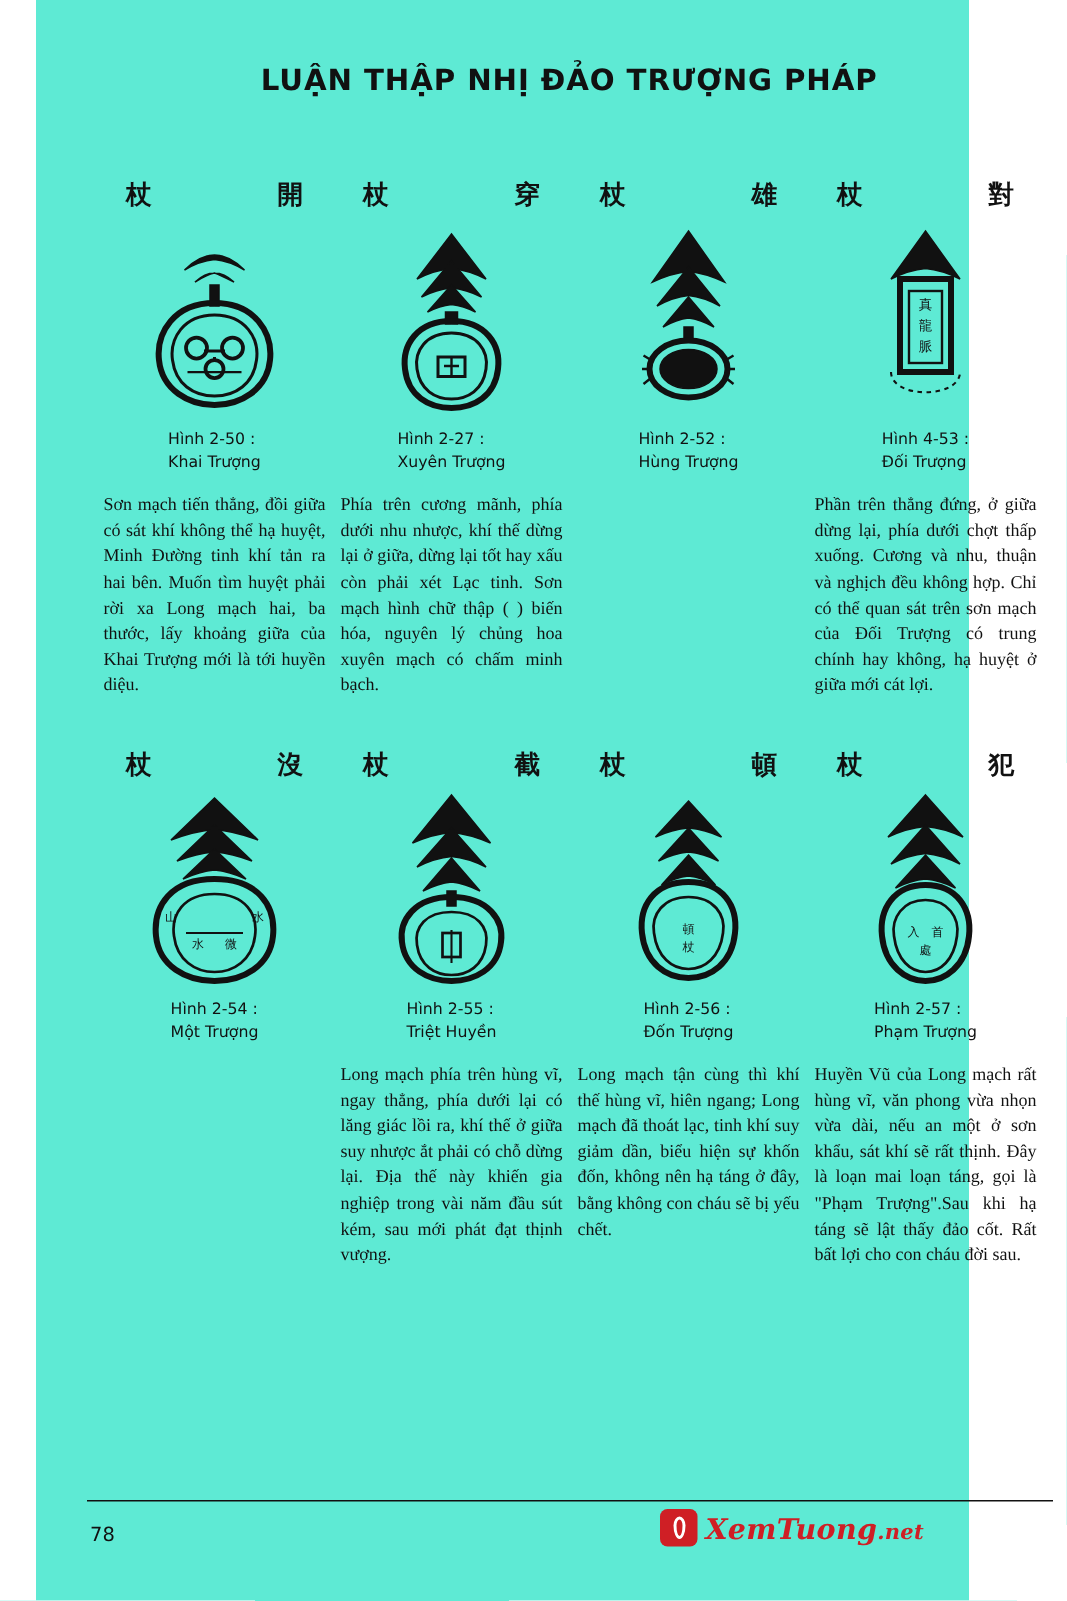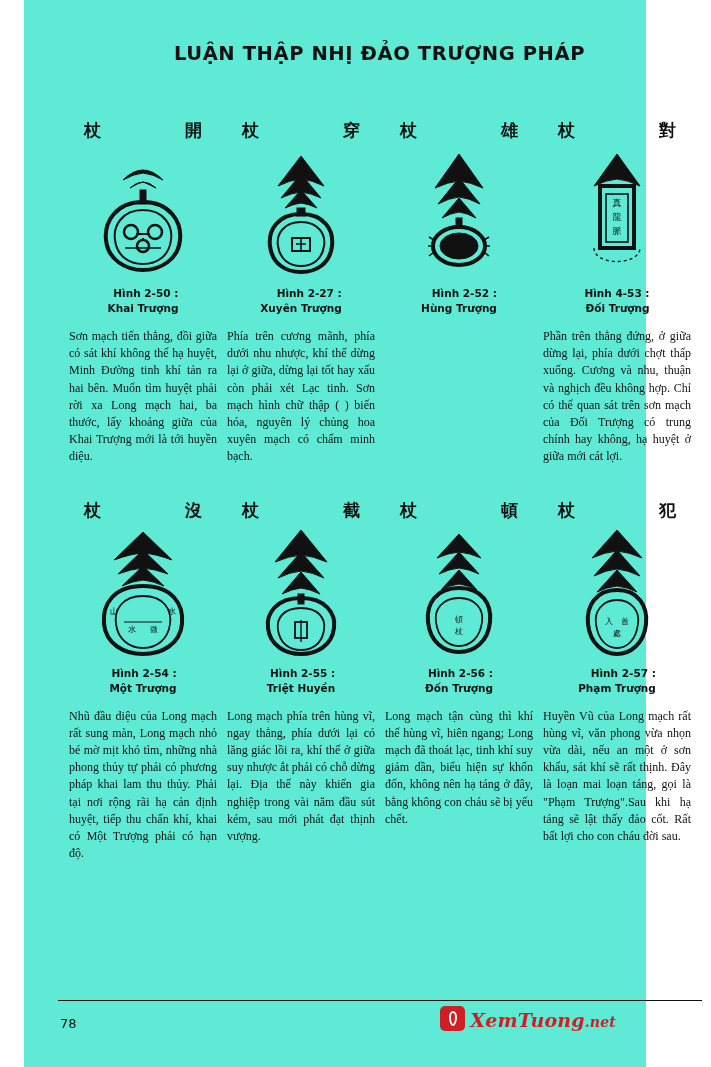--- a/index.html
+++ b/index.html
@@ -90,24 +90,24 @@
   .art {
     position: absolute;
     top: 24px;
     left: 0;
     width: 150px;
     height: 136px;
   }
 
   .caption {
     margin-top: 6px;
-    text-align: right;
+    text-align: left;
     font-family: "DejaVu Sans", sans-serif;
     font-size: 10.5px;
-    font-weight: bold;
+    font-weight: normal;
     line-height: 15px;
     color: #111;
   }
 
   .body-text {
     margin-top: 12px;
     width: 148px;
     font-family: "Liberation Serif", serif;
     font-size: 12px;
     line-height: 17.2px;
@@ -309,21 +309,20 @@
                 <text x="86" y="108">微</text>
               </g>
               <path d="M56 98 L94 98" stroke-width="1.2"></path>
             </g>
           </svg>
         </div>
         <div class="caption">
           <div>Hình 2-54 :</div>
           <div>Một Trượng</div>
         </div>
-        <div class="body-text">Nhũ đầu diệu của Long mạch rất sung màn, Long mạch nhỏ bé mờ mịt khó tìm, những nhà phong thủy tự phải có phương pháp khai lam thu thủy. Phải tại nơi rộng rãi hạ cản định huyệt, tiếp thu chấn khí, khai có Một Trượng phải có hạn độ.</div>
       </div>
 
       <div class="cell">
         <div class="fig">
           <div class="glyphs">
             <span class="glyph left">杖</span>
             <span class="glyph right">截</span>
           </div>
           <svg class="art" viewBox="0 0 150 136">
             <g fill="#111" stroke="#111">

